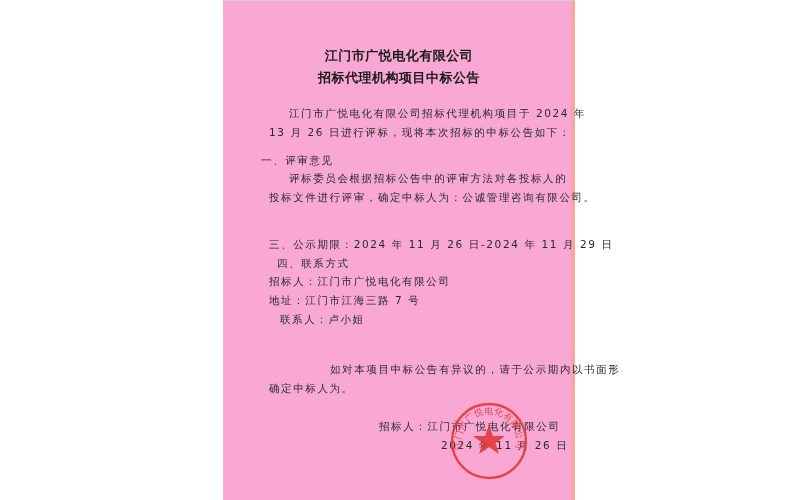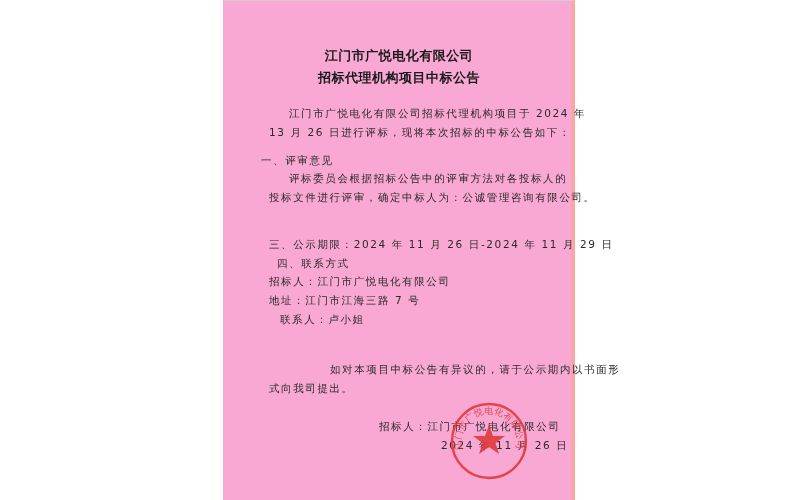--- a/index.html
+++ b/index.html
@@ -65,21 +65,21 @@
   <div class="line" style="left:46px; top:190px;">投标文件进行评审，确定中标人为：公诚管理咨询有限公司。</div>
 
   <div class="line" style="left:46px; top:237px;">三、公示期限：2024 年 11 月 26 日-2024 年 11 月 29 日</div>
   <div class="line" style="left:54px; top:256px;">四、联系方式</div>
 
   <div class="line" style="left:46px; top:274px;">招标人：江门市广悦电化有限公司</div>
   <div class="line" style="left:46px; top:293px;">地址：江门市江海三路 7 号</div>
   <div class="line" style="left:57px; top:312px;">联系人：卢小姐</div>
 
   <div class="line" style="left:66px; top:362px;margin-left:41px;">如对本项目中标公告有异议的，请于公示期内以书面形</div>
-  <div class="line" style="left:46px; top:381px;">式向我司提出。</div>
+  <div class="line" style="left:46px; top:381px;">确定中标人为。</div>
 
   <div class="line" style="left:156px; top:419px;">招标人：江门市广悦电化有限公司</div>
   <div class="line" style="left:218px; top:438px;">2024 年 11 月 26 日</div>
 
   <svg class="stamp" viewBox="0 0 80 80">
     <defs>
       <path id="stamp-arc" d="M 13,48 A 28,28 0 1,1 67,48"></path>
     </defs>
     <circle cx="40" cy="40" r="37" fill="none" stroke="#e0383a" stroke-width="2.4" opacity="0.9"></circle>
     <text font-family="DejaVu Sans, sans-serif" font-size="9" fill="#e0383a" opacity="0.9" letter-spacing="0.4">

